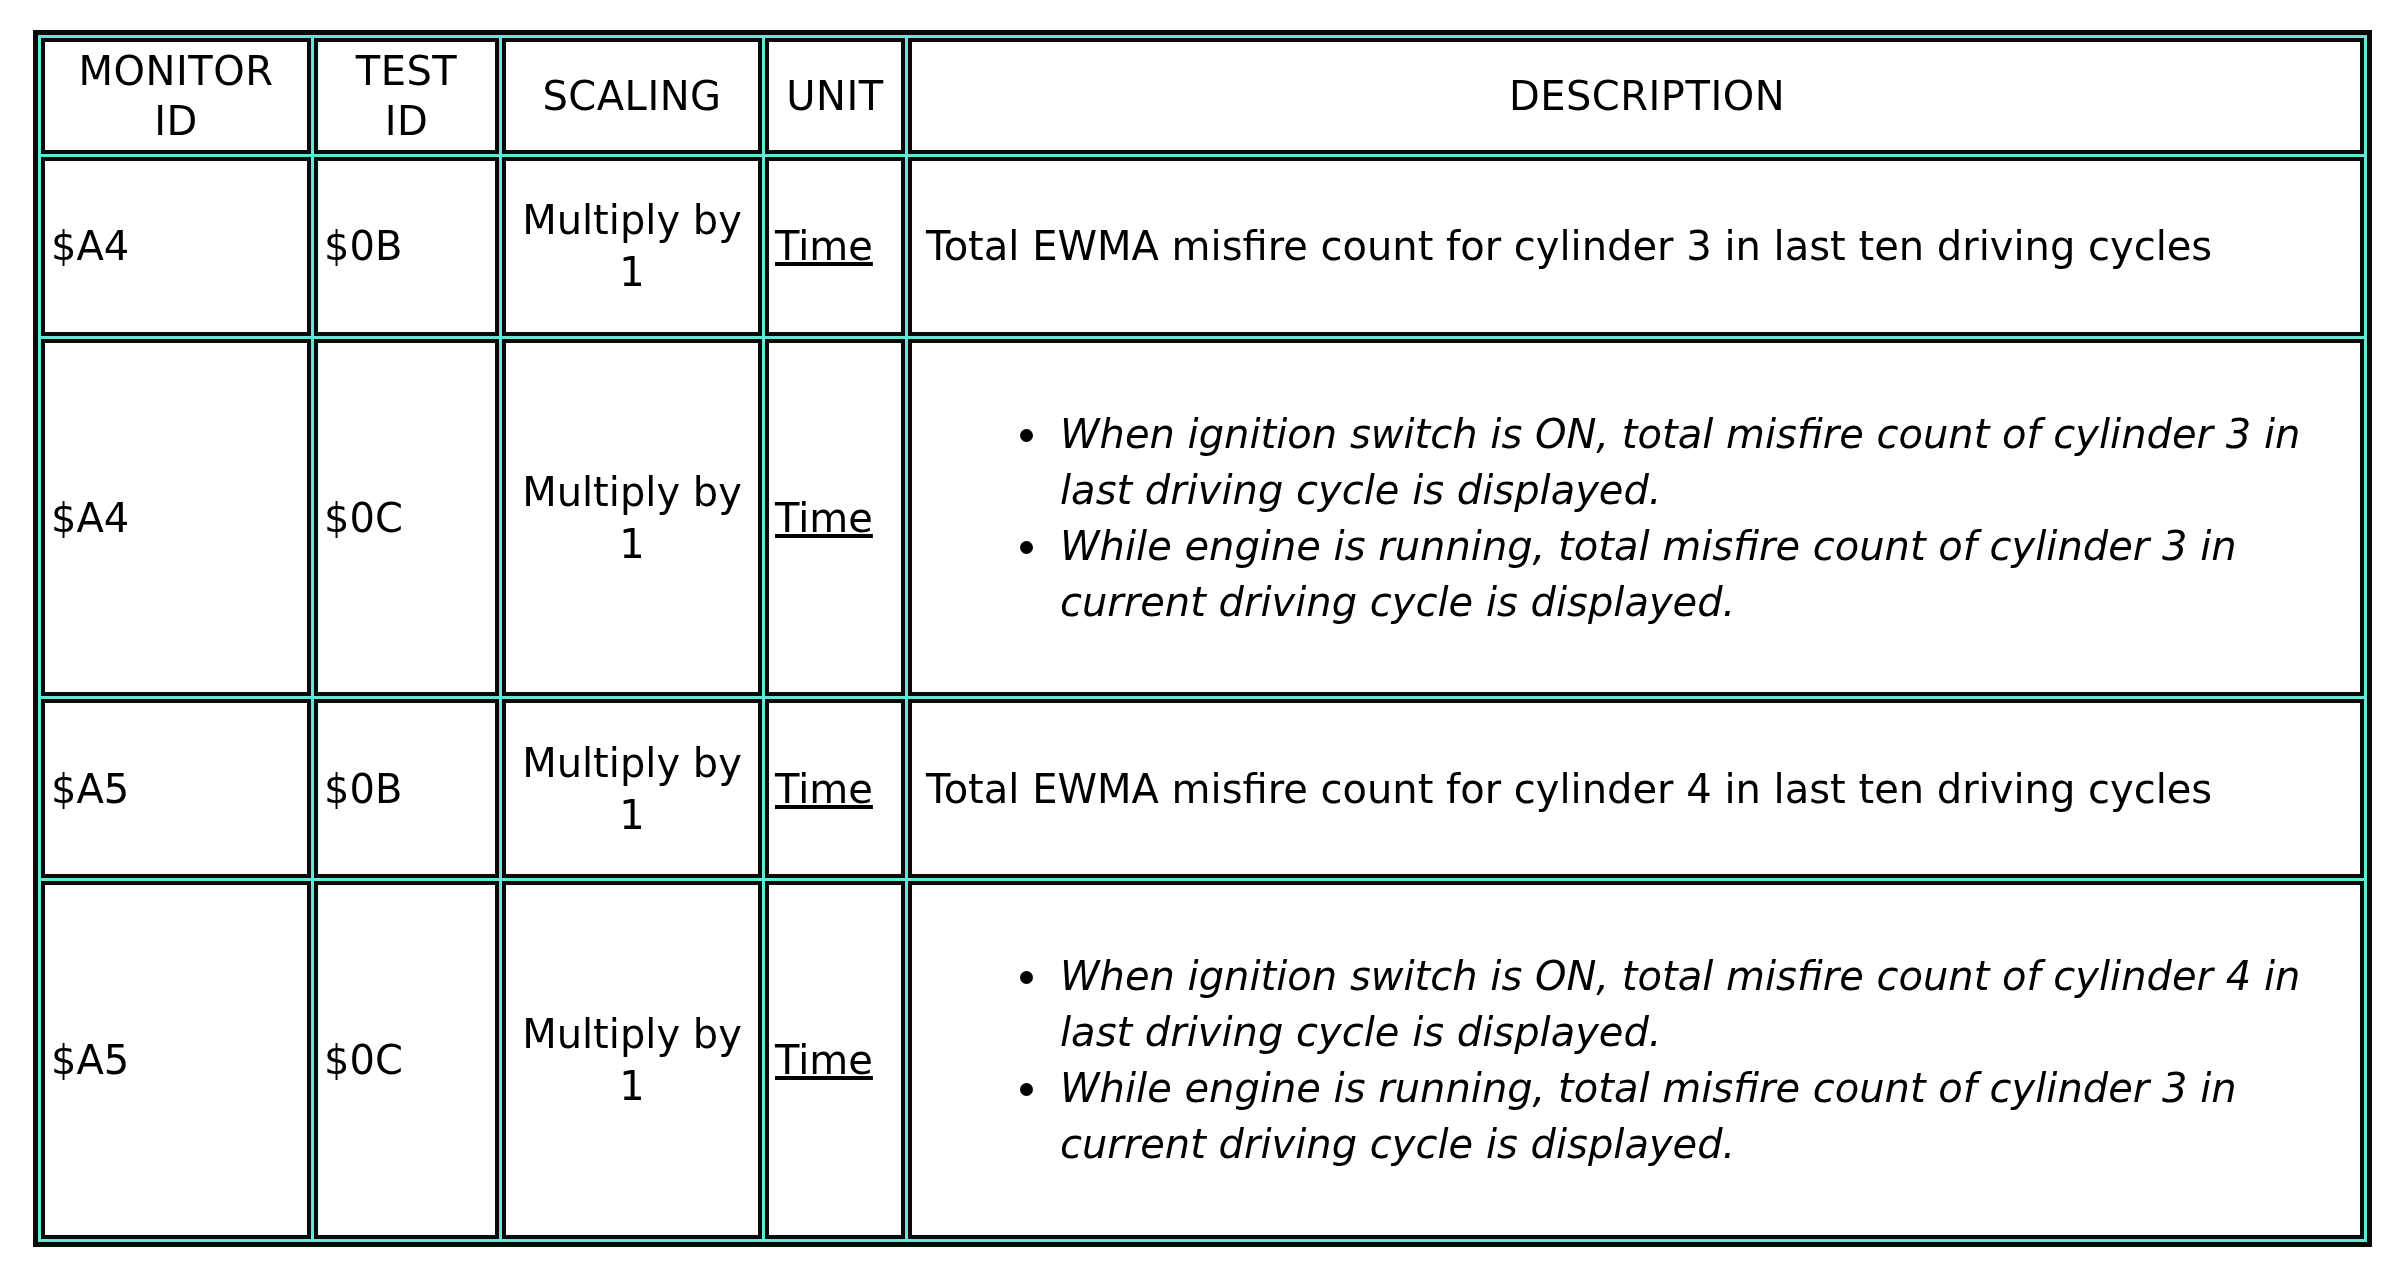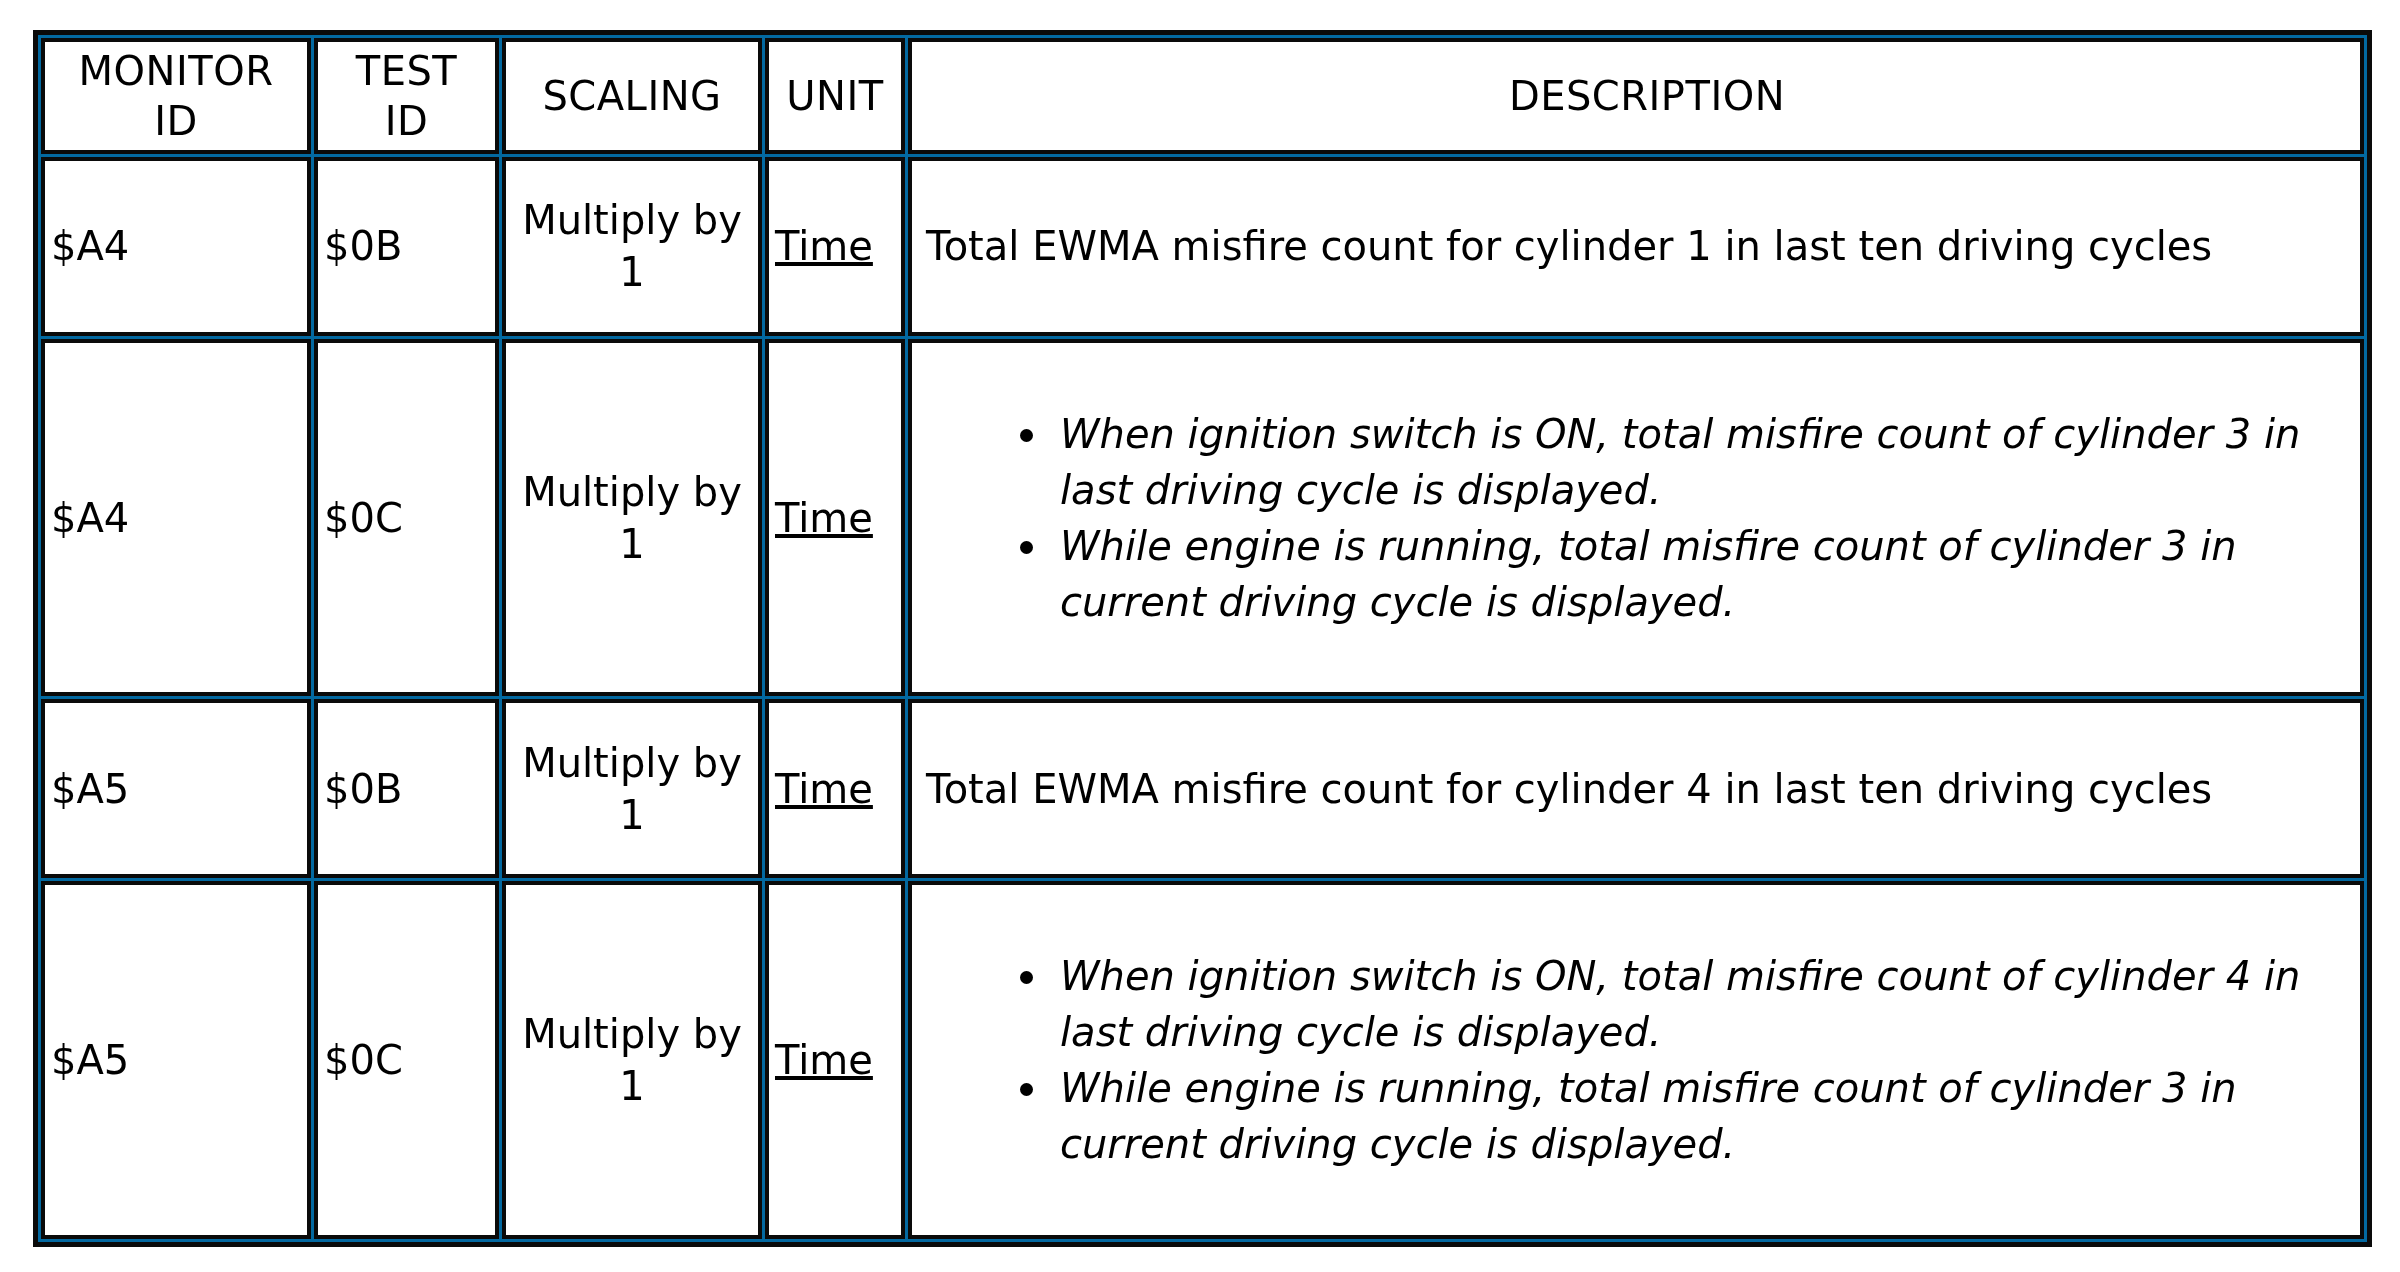--- a/index.html
+++ b/index.html
@@ -36,21 +36,21 @@
 
   table.spec-table {
     position: absolute;
     left: 38px;
     top: 35px;
     width: 2329px;
     height: 1207px;
     border-collapse: separate;
     border-spacing: 3px;
     table-layout: fixed;
-    background: #0369a1;
+    background: #5eead4;
   }
 
   table.spec-table td,
   table.spec-table th {
     border: 4px solid #0a0a0a;
     box-sizing: border-box;
     background: #ffffff;
     vertical-align: middle;
     padding: 4px 6px;
     font-weight: normal;
@@ -179,21 +179,21 @@
 
       <tr class="r-single">
         <td class="cell-mono">$A4</td>
         <td class="cell-center">$0B</td>
         <td class="cell-scaling">
           <span>Multiply by</span><br>
           <span>1</span>
         </td>
         <td class="cell-unit">Time</td>
         <td class="cell-desc">
-          <span class="plain-desc">Total EWMA misfire count for cylinder 1 in last ten driving cycles</span>
+          <span class="plain-desc">Total EWMA misfire count for cylinder 3 in last ten driving cycles</span>
         </td>
       </tr>
 
       <tr class="r-bullets">
         <td class="cell-mono">$A4</td>
         <td class="cell-center">$0C</td>
         <td class="cell-scaling">
           <span>Multiply by</span><br>
           <span>1</span>
         </td>

